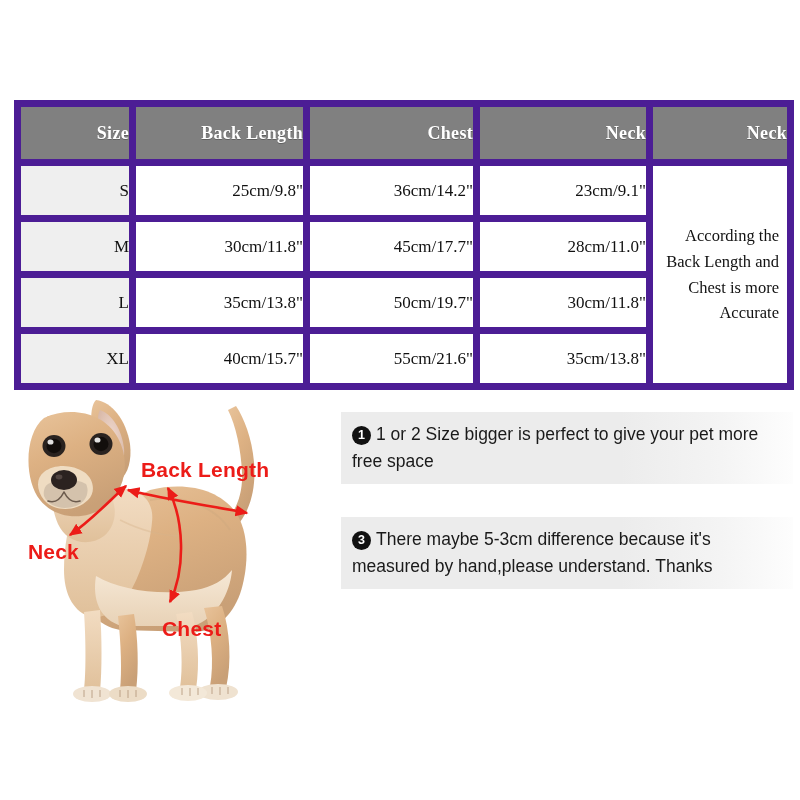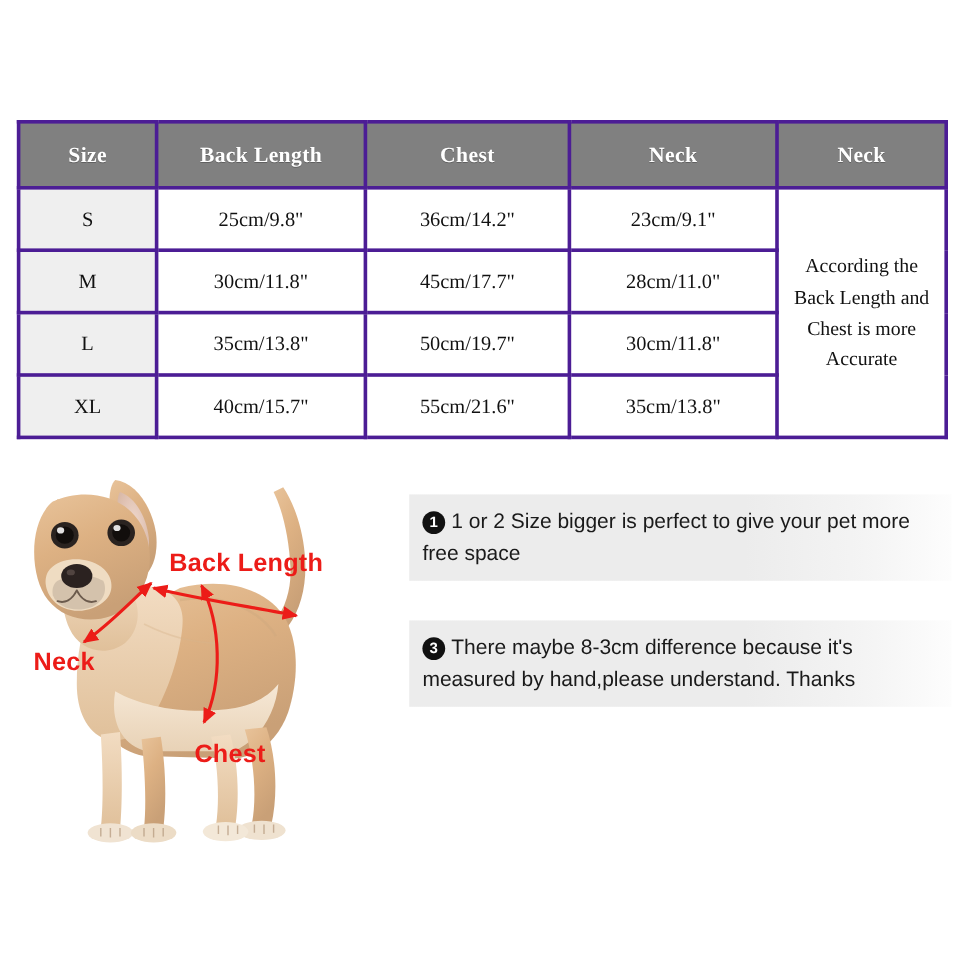--- a/index.html
+++ b/index.html
@@ -24,22 +24,22 @@
     width: 773px;
   }
   table.size-chart {
     border-collapse: collapse;
     width: 773px;
     table-layout: fixed;
     font-family: "Liberation Serif", "DejaVu Serif", serif;
   }
   table.size-chart th,
   table.size-chart td {
-    border: 3px solid #4c1d95;
-    text-align: center;
+    border: 7px solid #4c1d95;
+    text-align: right;
     vertical-align: middle;
     padding: 0;
   }
   table.size-chart thead th {
     background: #808080;
     color: #ffffff;
     font-weight: bold;
     font-size: 18px;
     height: 52px;
     letter-spacing: .3px;
@@ -301,15 +301,15 @@
 
 <div class="measure-label label-back">Back Length</div>
 <div class="measure-label label-neck">Neck</div>
 <div class="measure-label label-chest">Chest</div>
 
 <div class="notes">
   <div class="note-band">
     <span class="note-num">1</span><span class="note-text">1 or 2 Size bigger is perfect to give your pet more free space</span>
   </div>
   <div class="note-band">
-    <span class="note-num">3</span><span class="note-text">There maybe 8-3cm difference because it's measured by hand,please understand. Thanks</span>
+    <span class="note-num">3</span><span class="note-text">There maybe 5-3cm difference because it's measured by hand,please understand. Thanks</span>
   </div>
 </div>
 
 </body></html>

